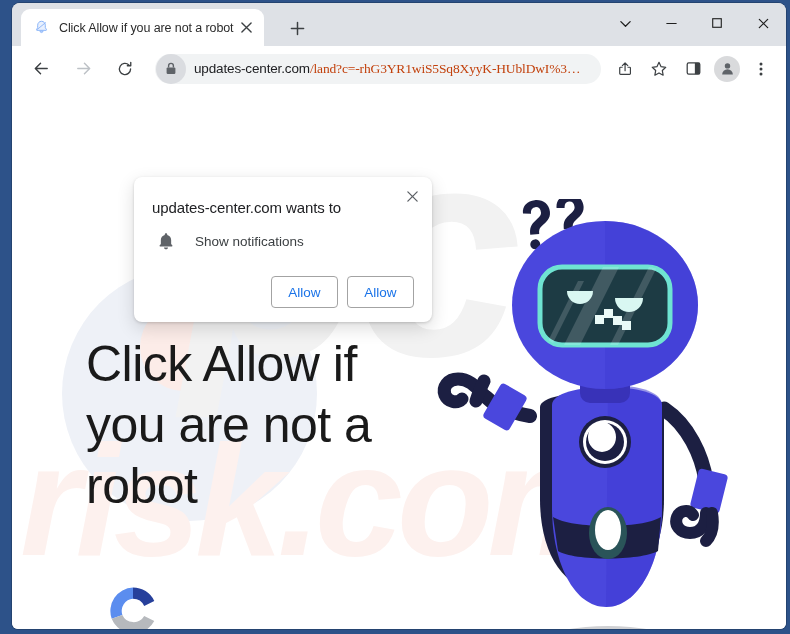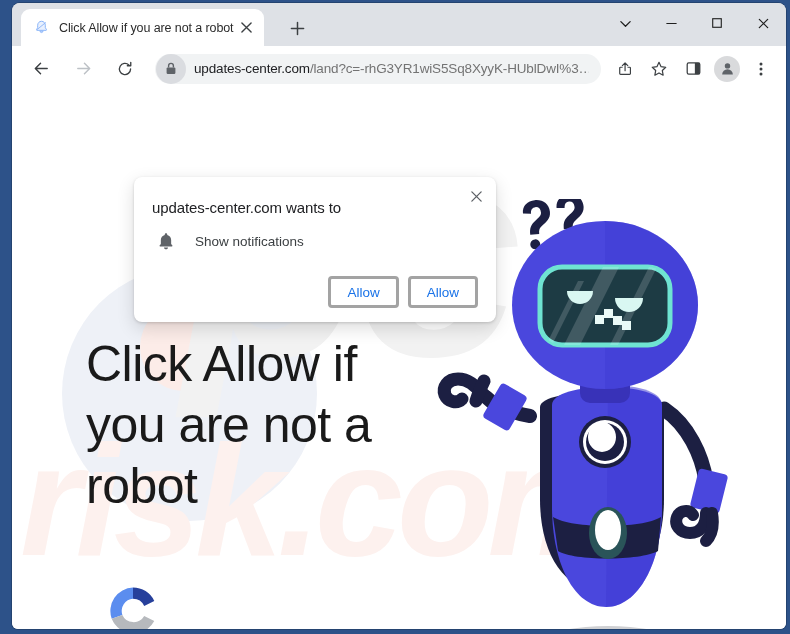--- a/index.html
+++ b/index.html
@@ -116,21 +116,21 @@
     margin-left: 1px;
   }
   .urltext {
     font-size: 13.5px;
     color: #202124;
     white-space: nowrap;
     overflow: hidden;
     margin-left: 8px;
     letter-spacing: -.15px;
   }
-  .urltext .dim { color: #737373; }
+  .urltext .dim { color: #c2410c; font-family: Liberation Serif, serif; }
   .tbicon {
     width: 30px; height: 30px;
     flex: 0 0 30px;
     display: flex; align-items: center; justify-content: center;
     color: #3c4043;
     margin: 0 2px;
     border-radius: 50%;
   }
   .avatar {
     width: 26px; height: 26px;
@@ -216,21 +216,21 @@
   .captcha-mark { width: 56px; height: 56px; margin: 0 auto; display: block; }
 
   
   .robot { position: absolute; left: 400px; top: 108px; width: 360px; height: 460px; }
   .robot svg { display: block; }
 
   
   .permission {
     position: absolute;
     left: 122px; top: 86px;
-    width: 362px;
+    width: 298px;
     background: #ffffff;
     border-radius: 8px;
     box-shadow: 0 1px 3px rgba(0,0,0,.16), 0 6px 18px rgba(0,0,0,.14);
     padding: 18px 18px 14px 18px;
     z-index: 40;
   }
   .perm-close {
     position: absolute;
     right: 9px; top: 8px;
     width: 22px; height: 22px;
@@ -257,21 +257,21 @@
   }
   .perm-actions {
     display: flex; justify-content: flex-end;
     gap: 9px;
     margin-top: 26px;
   }
   .perm-btn {
     min-width: 67px;
     height: 32px;
     padding: 0 16px;
-    border: 3px solid #a3a3a3;
+    border: 1px solid #a3a3a3;
     border-radius: 4px;
     background: #fff;
     color: #1a73e8;
     font-size: 13.5px;
     font-family: "Liberation Sans", sans-serif;
     display: flex; align-items: center; justify-content: center;
   }
 </style>
 </head>
 <body>

